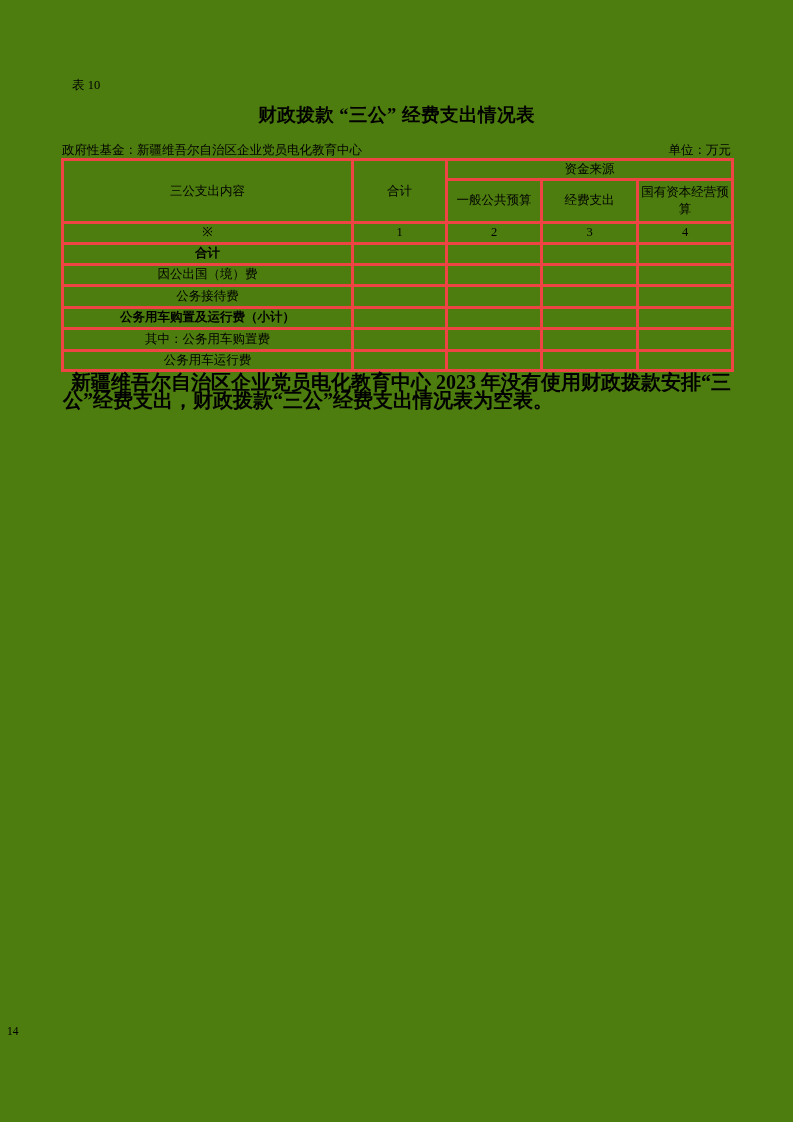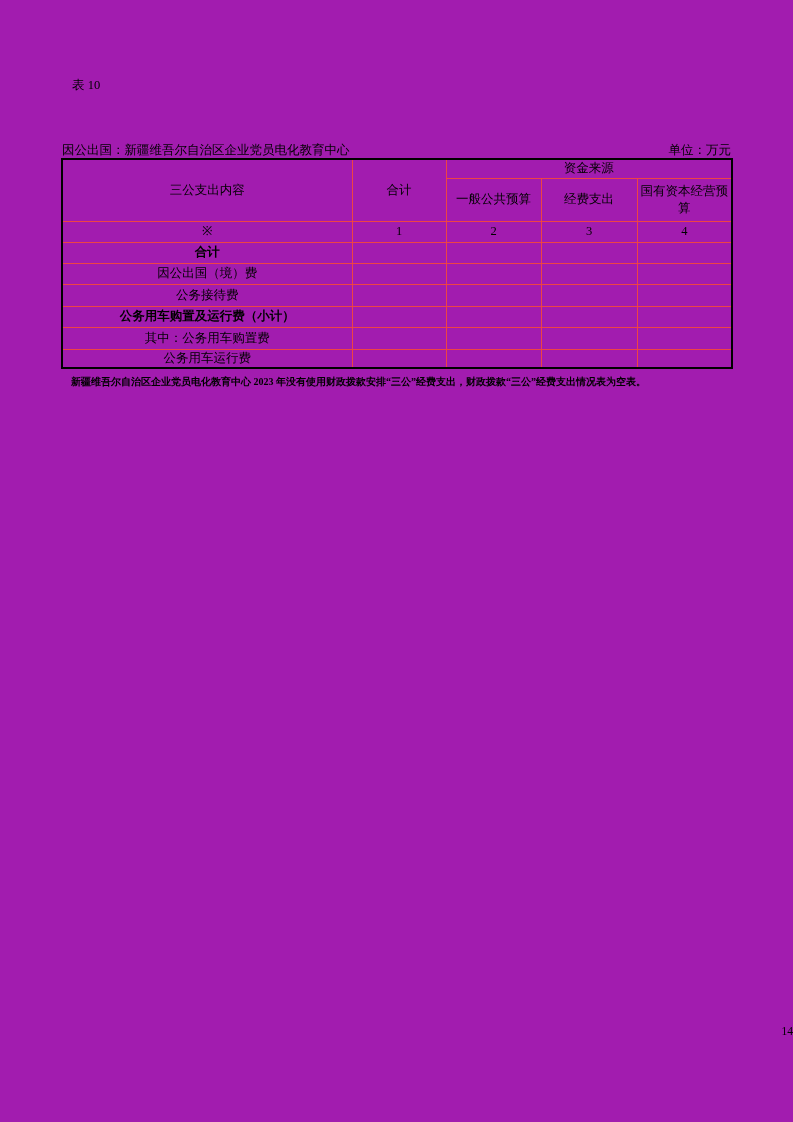--- a/index.html
+++ b/index.html
@@ -5,21 +5,21 @@
   html, body {
     margin: 0;
     padding: 0;
     background: #e8e8e8;
   }
   .page {
     position: relative;
     width: 793px;
     height: 1122px;
     margin: 0 auto;
-    background: #a21caf;
+    background: #4d7c0f;
     color: #000000;
     font-family: "Liberation Serif", "DejaVu Serif", serif;
     overflow: hidden;
   }
   .table-label {
     position: absolute;
     left: 72px;
     top: 77px;
     font-size: 12.5px;
   }
@@ -47,21 +47,21 @@
     position: absolute;
     left: 61px;
     top: 158px;
     width: 670px;
     border-collapse: collapse;
     table-layout: fixed;
     border: 2px solid #000;
   }
   table.expense th,
   table.expense td {
-    border: 1px solid #ef4444;
+    border: 3px solid #ef4444;
     font-weight: normal;
     font-size: 12.5px;
     text-align: center;
     vertical-align: middle;
     padding: 0 2px;
     overflow: hidden;
     line-height: 1.35;
   }
   tr.r-h1  { height: 19px; }
   tr.r-h2  { height: 43px; }
@@ -73,45 +73,47 @@
   tr.r-e   { height: 22px; margin-top: 29px; }
   tr.r-f   { height: 19px; margin-left: 8px; }
   th.sub-narrow { padding: 0 9px; }
   tr.section td.label-cell { font-weight: bold; }
   .note {
     position: absolute;
     left: 63px;
     top: 373px;
     width: 668px;
     margin: 0;
-    font-size: 10px;
+    font-size: 20px;
     font-weight: bold;
     line-height: 18px;
     text-align: justify;
     text-indent: 8px;
   }
   .page-number {
     position: absolute;
     left: 0;
     right: 0;
     top: 1025px;
-    text-align: right;
+    text-align: left;
     font-size: 11.5px;
+    padding-left: 7px;
   }
 </style>
 </head>
 <body>
 
 <div class="page">
 
   <div class="table-label">表 10</div>
 
+  <h1 class="doc-title">财政拨款 “三公” 经费支出情况表</h1>
 
   <div class="meta-row">
-    <span>因公出国：新疆维吾尔自治区企业党员电化教育中心</span>
+    <span>政府性基金：新疆维吾尔自治区企业党员电化教育中心</span>
     <span>单位：万元</span>
   </div>
 
   <table class="expense">
     <colgroup>
       <col style="width:290px">
       <col style="width:94px">
       <col style="width:95px">
       <col style="width:96px">
       <col style="width:95px">

